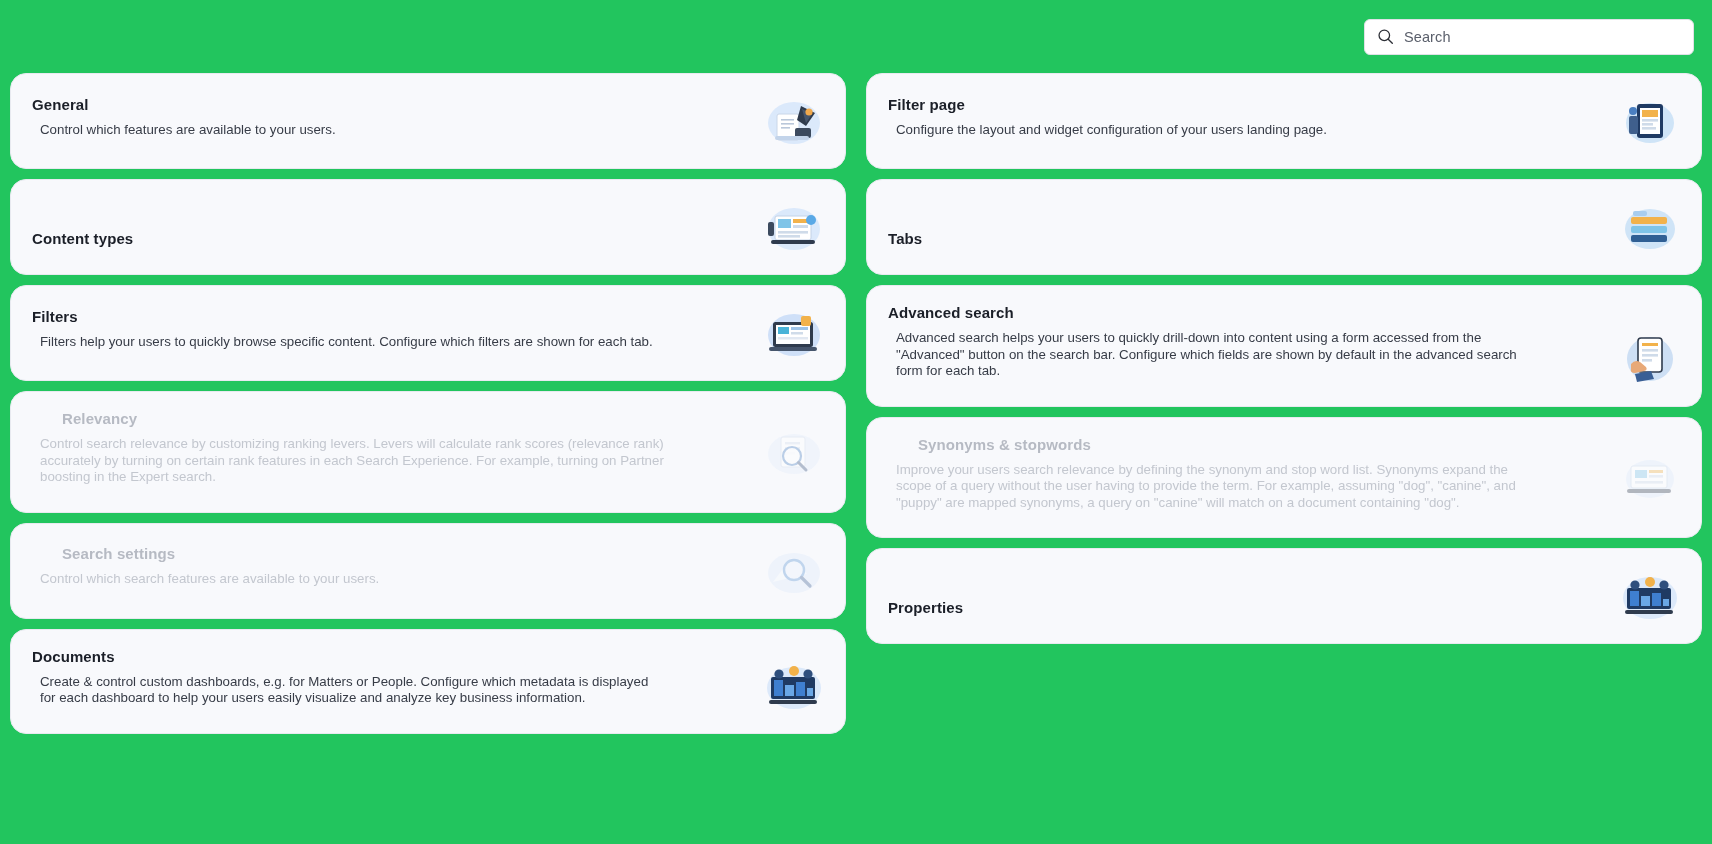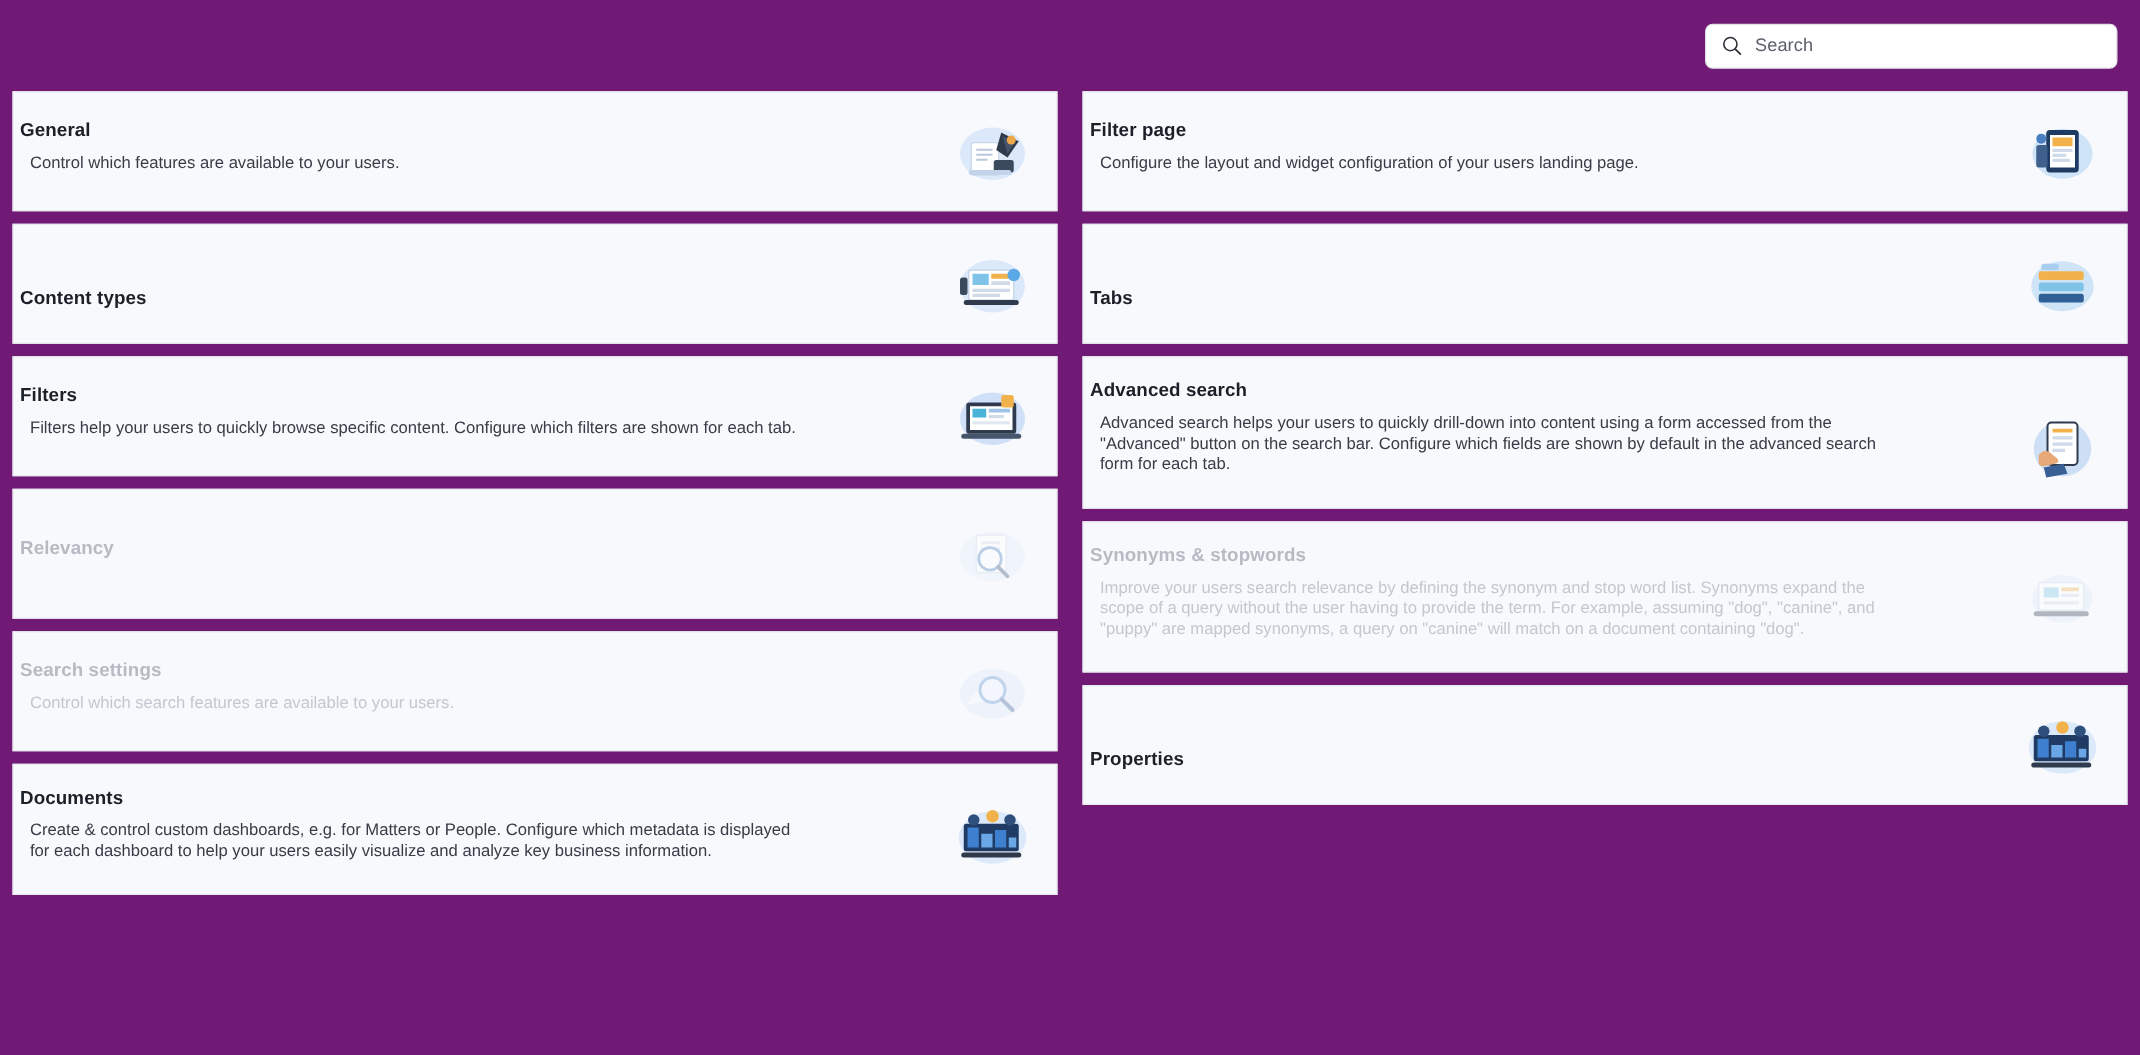--- a/index.html
+++ b/index.html
@@ -12,21 +12,21 @@
     background: #ffffff;
     font-family: "Liberation Sans", sans-serif;
     -webkit-font-smoothing: antialiased;
   }
 
   .page {
     width: 1712px;
     height: 844px;
     position: relative;
     overflow: hidden;
-    background: #701a75;
+    background: #22c55e;
   }
 
   
   .topbar {
     height: 73px;
     display: flex;
     align-items: center;
     justify-content: flex-end;
     padding: 0 18px 0 0;
   }
@@ -54,22 +54,22 @@
     display: flex;
     gap: 20px;
     align-items: flex-start;
   }
   .col { flex: 1 1 0; display: flex; flex-direction: column; gap: 10px; }
 
   .card {
     position: relative;
     background: #f8f9fc;
     border: 1px solid #e8eaf0;
-    border-radius: 0;
-    padding: 18px 20px 18px 5px;
+    border-radius: 16px;
+    padding: 18px 20px 18px 21px;
     display: flex;
     align-items: center;
     justify-content: space-between;
     gap: 14px;
     cursor: pointer;
     min-height: 86px;
   }
   .card-text { flex: 1 1 auto; min-width: 0; }
   .card-title {
     font-size: 15px;
@@ -79,21 +79,21 @@
     letter-spacing: 0.1px;
   }
   .card-desc {
     font-size: 13.3px;
     line-height: 16.5px;
     color: #373c47;
     margin: 8px;
     max-width: 625px;
   }
   .card.disabled { cursor: default; }
-  .card.disabled .card-title { color: #b6bac3; }
+  .card.disabled .card-title { color: #b6bac3; margin-left: 30px; }
   .card.disabled .card-desc  { color: #c3c7cf; }
   .card.disabled .art        { opacity: 0.35; }
 
   .art {
     flex: 0 0 auto;
     width: 64px;
     height: 58px;
     position: relative;
   }
   .art svg { display: block; }
@@ -176,20 +176,21 @@
       <rect x="30" y="28" width="12" height="2.5" fill="#cfdbe9"></rect>
       <rect x="17" y="33" width="30" height="2.5" fill="#e1e8f2"></rect>
       <rect x="8" y="43" width="48" height="4" rx="2" fill="#46556c"></rect>
       <rect x="40" y="12" width="10" height="10" rx="2" fill="#f2b24b"></rect>
     </svg>
           </div>
         </div>
         <div class="card h-lg disabled">
           <div class="card-text">
             <div class="card-title">Relevancy</div>
+            <div class="card-desc">Control search relevance by customizing ranking levers. Levers will calculate rank scores (relevance rank) accurately by turning on certain rank features in each Search Experience. For example, turning on Partner boosting in the Expert search.</div>
           </div>
           <div class="art">
     <svg width="64" height="58" viewBox="0 0 64 58">
       <ellipse cx="33" cy="31" rx="26" ry="20" fill="#e2ecfb"></ellipse>
       <rect x="20" y="14" width="24" height="30" rx="2" fill="#ffffff" stroke="#c9d6e8" stroke-width="1"></rect>
       <rect x="24" y="19" width="15" height="2.4" fill="#d5dfec"></rect>
       <rect x="24" y="24" width="15" height="2.4" fill="#d5dfec"></rect>
       <rect x="24" y="29" width="10" height="2.4" fill="#d5dfec"></rect>
       <circle cx="31" cy="33" r="9" fill="#ffffff" fill-opacity="0.85" stroke="#4a7fc1" stroke-width="2.2"></circle>
       <line x1="37.5" y1="39.5" x2="45" y2="47" stroke="#36507a" stroke-width="3" stroke-linecap="round"></line>

